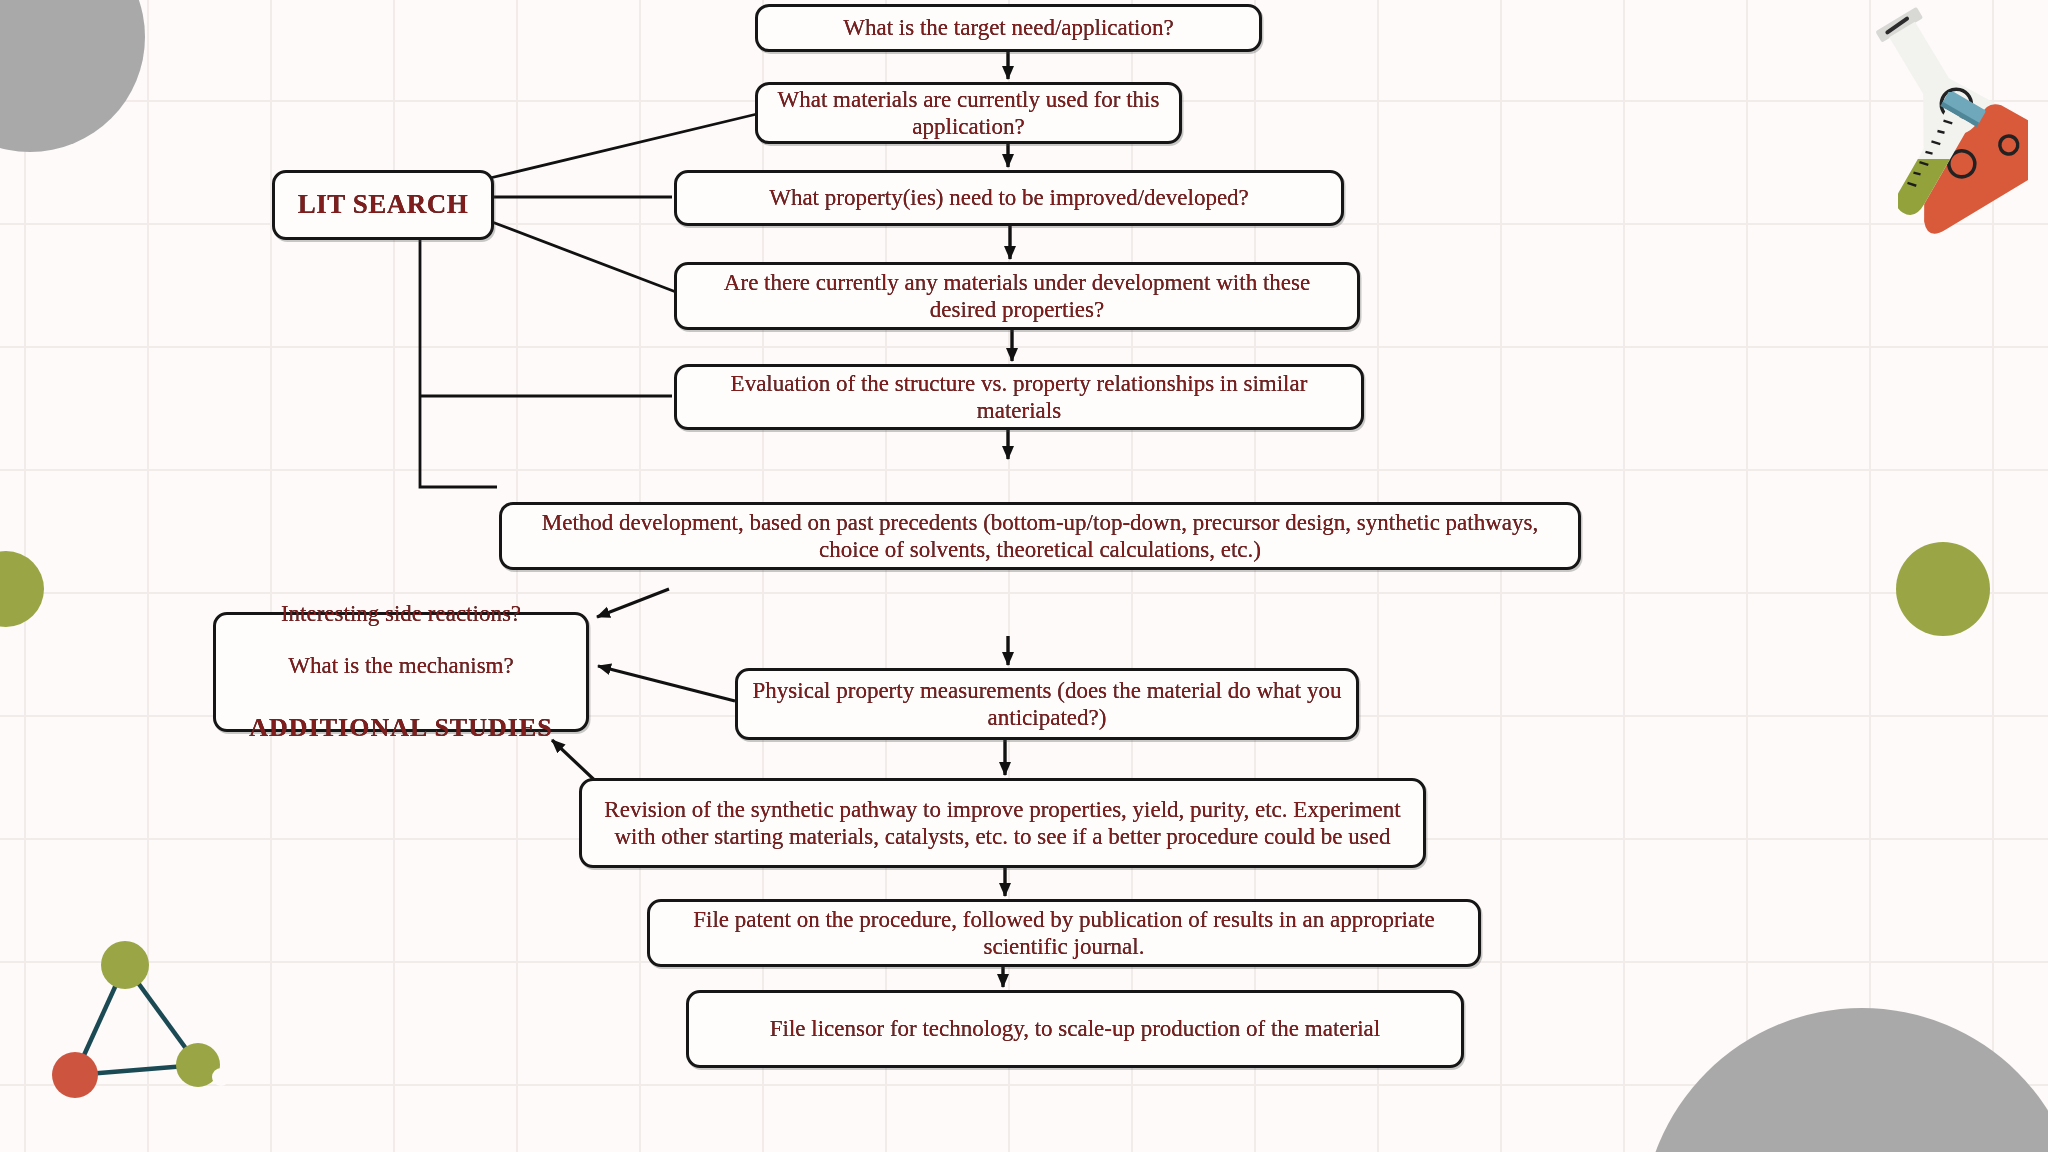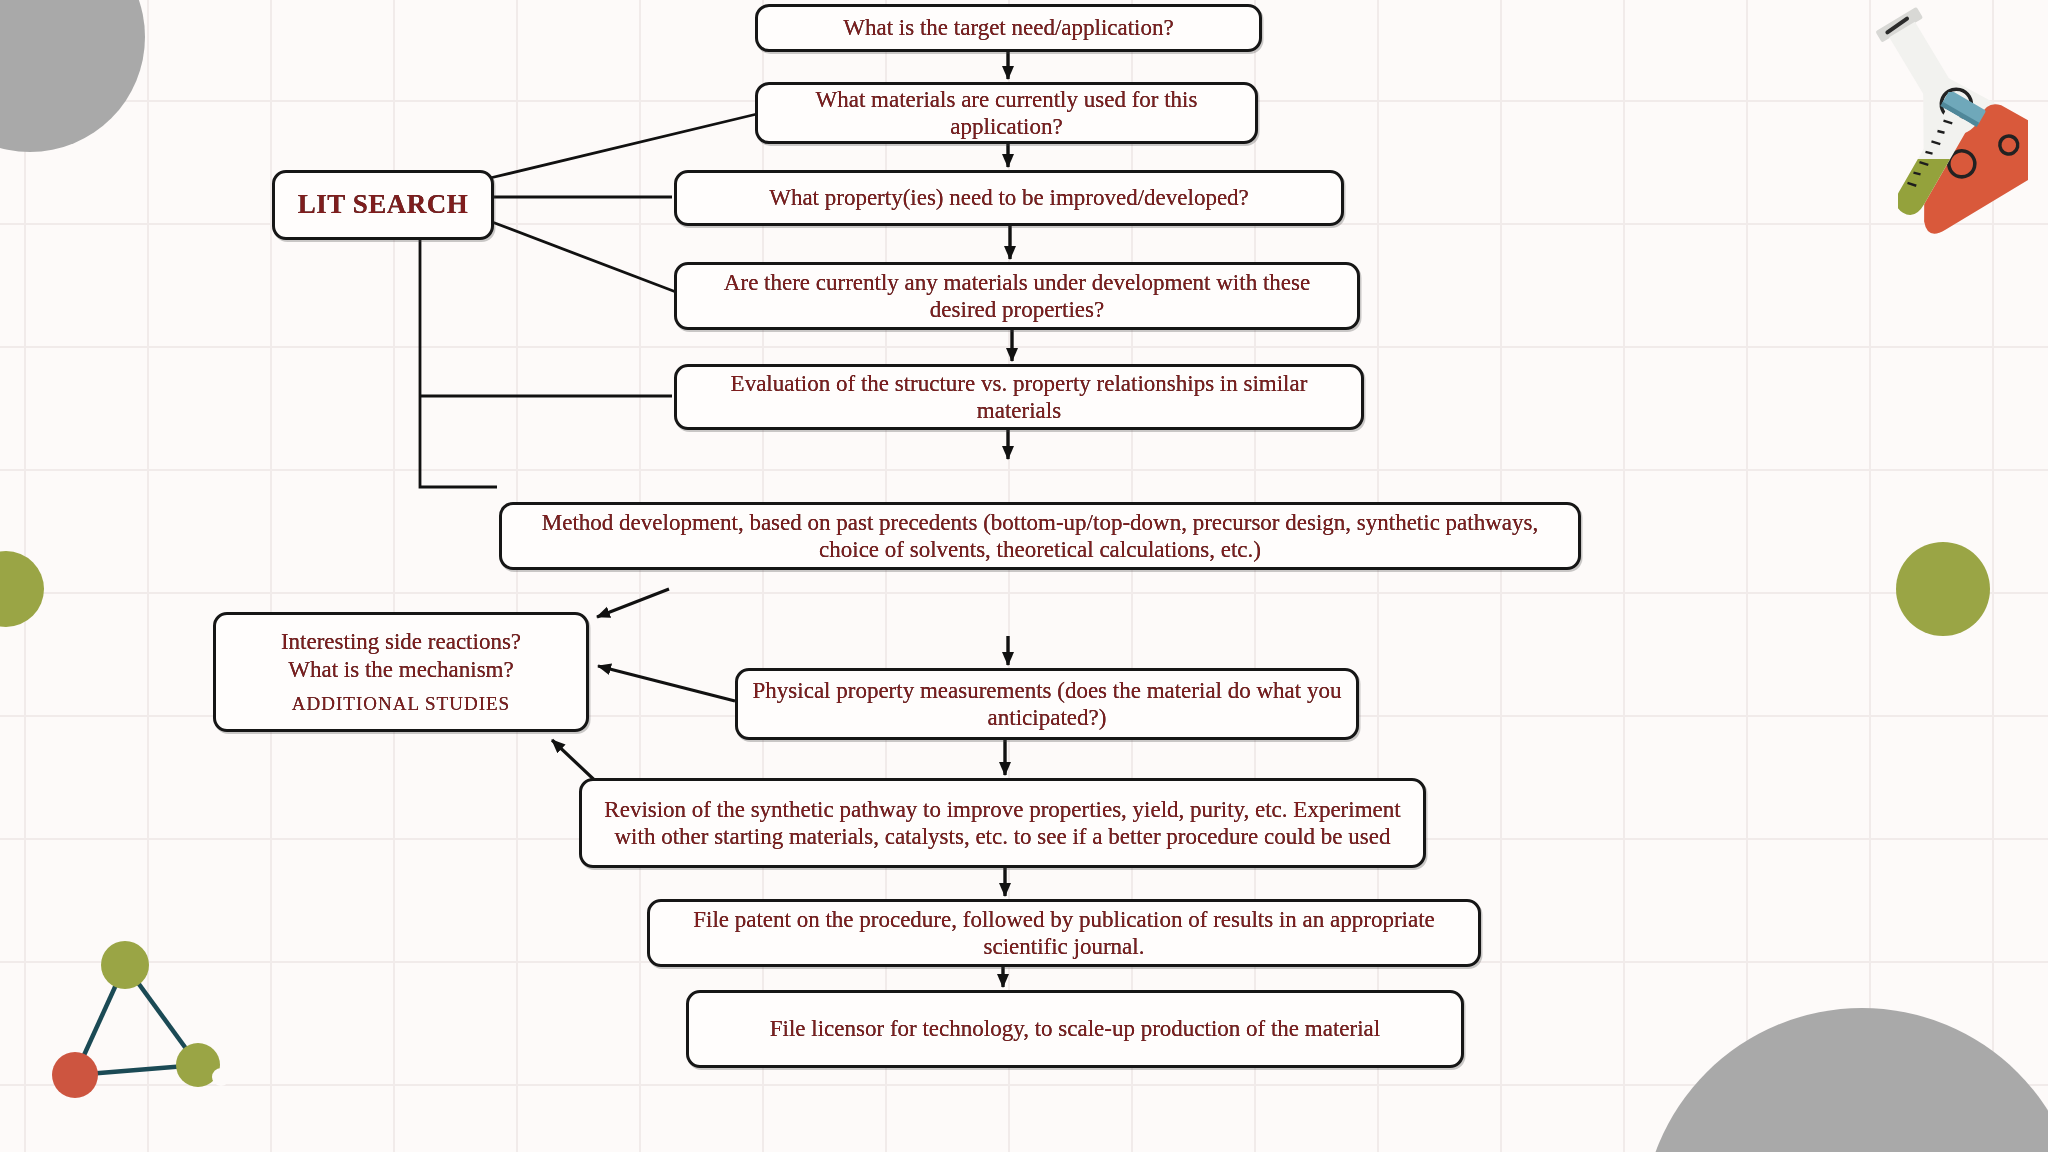--- a/index.html
+++ b/index.html
@@ -19,23 +19,23 @@
     border:3px solid #161616;border-radius:14px;
     background:#fffdfc;
     display:flex;align-items:center;justify-content:center;
     text-align:center;padding:2px 14px;
     font-size:23px;line-height:1.18;
     text-shadow:0 0 .5px #222;
     box-shadow:1.5px 2px 0 rgba(70,70,70,.28);
     z-index:5;
   }
   .side-label{font-weight:bold;font-size:27px;letter-spacing:.5px;}
-  .studies{flex-direction:column;justify-content:center;}
+  .studies{flex-direction:column;justify-content:center;gap:24px;}
   .studies .q{font-size:23px;line-height:1.2;}
-  .studies .t{font-weight:normal;font-size:19px;letter-spacing:1px;margin-top:10px;}
+  .studies .t{font-weight:bold;font-size:26px;letter-spacing:1px;margin-top:10px;}
   svg.connectors{position:absolute;left:0;top:0;z-index:4;}
   .shape{position:absolute;border-radius:50%;z-index:1;}
   .deco{position:absolute;z-index:2;}
 </style>
 </head>
 <body>
 
 <div class="canvas">
 
   <div class="shape" style="left:-85px;top:-78px;width:230px;height:230px;background:#a9a9a9;"></div>
@@ -113,21 +113,21 @@
     </g>
     <g stroke="#111" stroke-width="3.2">
       <line x1="669" y1="589" x2="597" y2="617" marker-end="url(#ah)"></line>
       <line x1="735" y1="701" x2="598" y2="666" marker-end="url(#ah)"></line>
       <line x1="604" y1="789" x2="552" y2="740" marker-end="url(#ah)"></line>
     </g>
   </svg>
 
   <div class="fbox" style="left:755px;top:4px;width:507px;height:48px;">What is the target need/application?</div>
 
-  <div class="fbox" style="left:755px;top:82px;width:503px;height:62px;">What materials are currently used for this application?</div>
+  <div class="fbox" style="left:755px;top:82px;width:427px;height:62px;">What materials are currently used for this application?</div>
 
   <div class="fbox side-label" style="left:272px;top:170px;width:222px;height:70px;">LIT SEARCH</div>
 
   <div class="fbox" style="left:674px;top:170px;width:670px;height:56px;">What property(ies) need to be improved/developed?</div>
 
   <div class="fbox" style="left:674px;top:262px;width:686px;height:68px;">Are there currently any materials under development with these desired properties?</div>
 
   <div class="fbox" style="left:674px;top:364px;width:690px;height:66px;">Evaluation of the structure vs. property relationships in similar materials</div>
 
   <div class="fbox" style="left:499px;top:462px;width:1082px;height:68px;margin-top:40px;">Method development, based on past precedents (bottom-up/top-down, precursor design, synthetic pathways, choice of solvents, theoretical calculations, etc.)</div>

